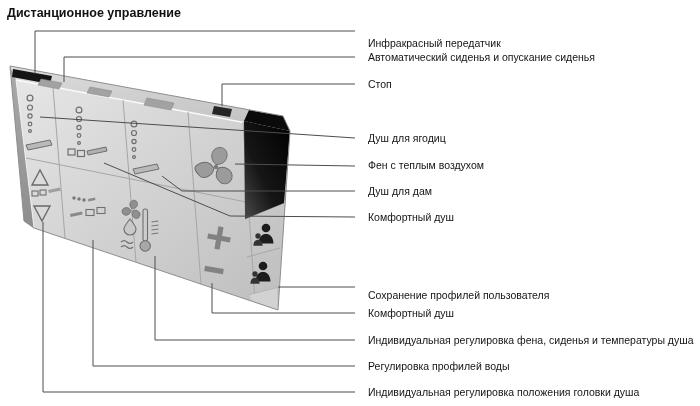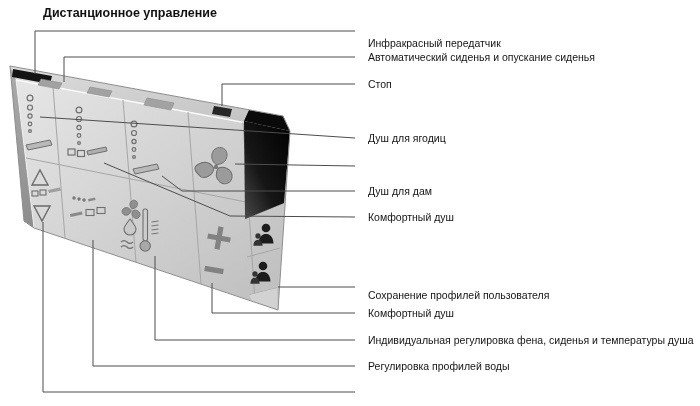--- a/index.html
+++ b/index.html
@@ -1,18 +1,18 @@
 <!DOCTYPE html>
 <html><head>
 <meta charset="utf-8">
 <style>
   html,body{margin:0;padding:0;background:#fff;}
   .stage{position:relative;width:700px;height:406px;background:#ffffff;overflow:hidden;
          font-family:"Liberation Sans", sans-serif;}
-  .title{position:absolute;left:7px;top:6px;font-size:12.5px;font-weight:bold;color:#111;margin-left:36px;}
+  .title{position:absolute;left:7px;top:6px;font-size:12.5px;font-weight:bold;color:#111;}
   svg{position:absolute;left:0;top:0;}
   .callout-label{position:absolute;left:368px;font-size:10.5px;line-height:14px;color:#141414;
                  white-space:nowrap;}
 </style>
 </head>
 <body>
 
 <div class="stage">
 
   <div class="title">Дистанционное управление</div>
@@ -184,20 +184,22 @@
       <polyline points="355,340 155,340 155,256"></polyline>
       <polyline points="355,366 93,366 93,240"></polyline>
       <polyline points="355,392 43,392 43,222"></polyline>
     </g>
   </svg>
 
   <div class="callout-label" style="top:36px">Инфракрасный передатчик</div>
   <div class="callout-label" style="top:50px">Автоматический сиденья и опускание сиденья</div>
   <div class="callout-label" style="top:77px">Стоп</div>
   <div class="callout-label" style="top:131px">Душ для ягодиц</div>
+  <div class="callout-label" style="top:158px">Фен с теплым воздухом</div>
   <div class="callout-label" style="top:184px">Душ для дам</div>
   <div class="callout-label" style="top:210px">Комфортный душ</div>
   <div class="callout-label" style="top:288px">Сохранение профилей пользователя</div>
   <div class="callout-label" style="top:306px">Комфортный душ</div>
   <div class="callout-label" style="top:333px">Индивидуальная регулировка фена, сиденья и температуры душа</div>
   <div class="callout-label" style="top:359px">Регулировка профилей воды</div>
+  <div class="callout-label" style="top:385px">Индивидуальная регулировка положения головки душа</div>
 
 </div>
 
 </body></html>

